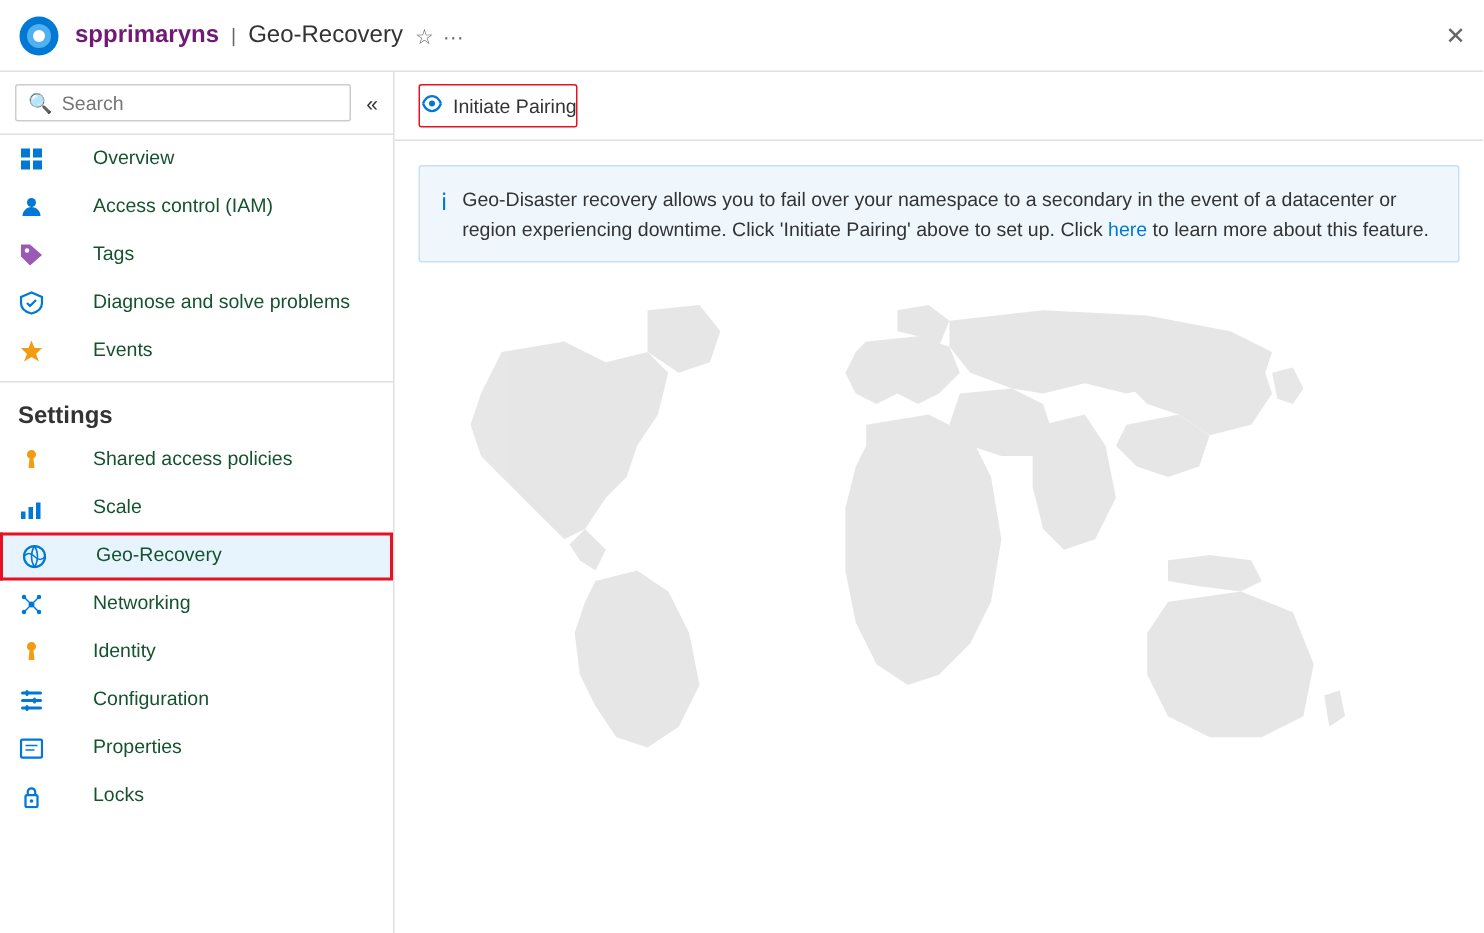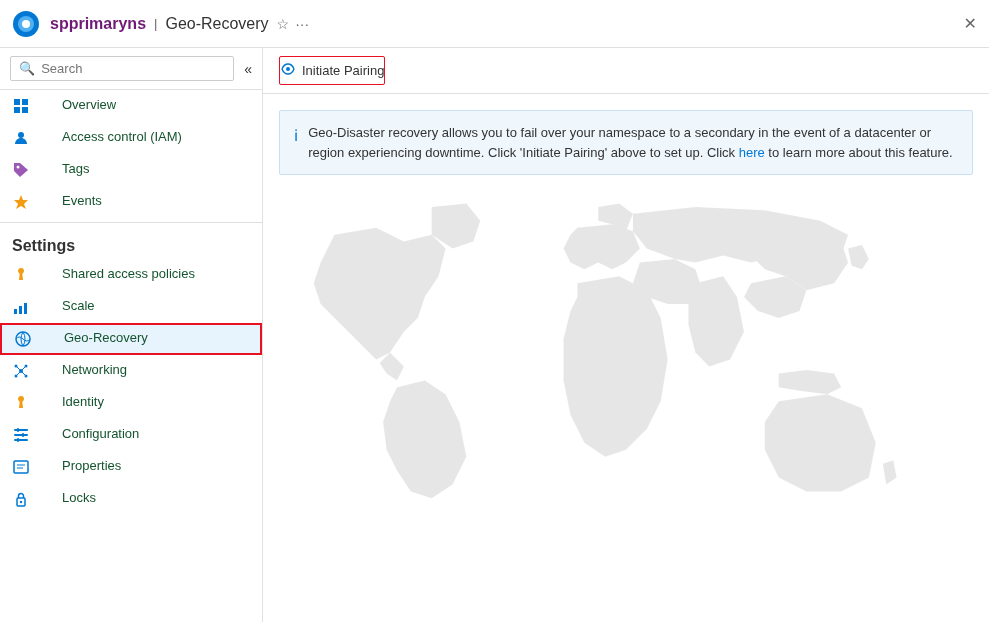--- a/index.html
+++ b/index.html
@@ -116,20 +116,29 @@
       <div class="nav-item">
         <span class="nav-icon" style="color:#9b59b6;">
           <svg width="16" height="16" viewBox="0 0 16 16">
               <path d="M1 1 h6 l8 7 -8 7 -6-6z" fill="#9b59b6"></path>
               <circle cx="5" cy="5" r="1.5" fill="white"></circle>
             </svg>
         </span>
         <span class="nav-label">Tags</span>
       </div>
 
+      <div class="nav-item">
+        <span class="nav-icon" style="color:#0078d4;">
+          <svg width="16" height="16" viewBox="0 0 16 16">
+              <path d="M8 1L1 4v4c0 4 3 6 7 7 4-1 7-3 7-7V4z" fill="none" stroke="#0078d4" stroke-width="1.5"></path>
+              <path d="M5 8l2 2 4-4" stroke="#0078d4" stroke-width="1.5" fill="none"></path>
+            </svg>
+        </span>
+        <span class="nav-label">Diagnose and solve problems</span>
+      </div>
 
       <div class="nav-item">
         <span class="nav-icon" style="color:#f39c12;">
           <svg width="16" height="16" viewBox="0 0 16 16">
               <polygon points="8,1 10,6 15,6 11,10 13,15 8,12 3,15 5,10 1,6 6,6" fill="#f39c12"></polygon>
             </svg>
         </span>
         <span class="nav-label">Events</span>
       </div>
 

